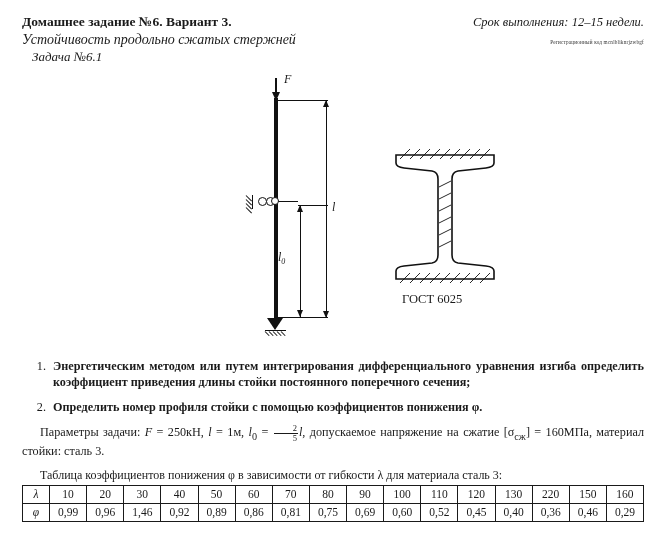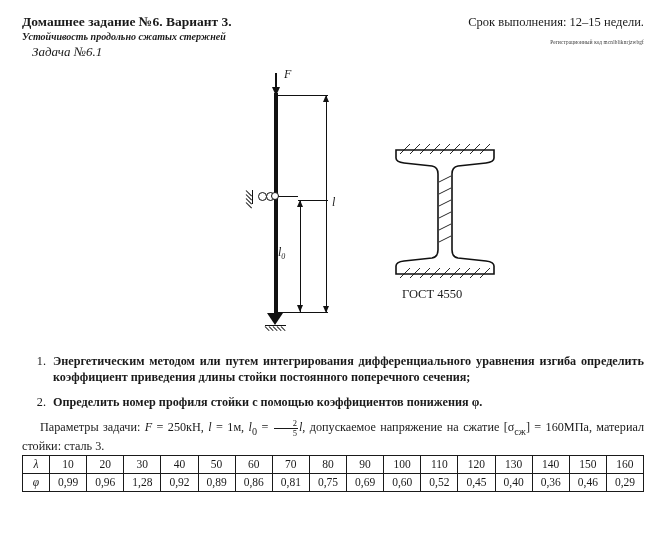--- a/index.html
+++ b/index.html
@@ -29,35 +29,36 @@
     align-items: flex-start;
   }
   .header-left {
     line-height: 1.25;
   }
   .title-main {
     font-weight: bold;
     font-size: 13.5px;
   }
   .title-sub {
-    font-weight: bold;
-    font-style: italic;
-    font-size: 10px;
+    font-weight: normal;
+    font-style: italic;
+    font-size: 14px;
   }
   .task-no {
     font-style: italic;
     font-size: 13px;
     margin-top: 1px;
     margin-left: 10px;
   }
   .header-right {
     text-align: right;
     line-height: 1.3;
   }
   .deadline {
+    font-style: italic;
     font-size: 12.5px;
     margin-left: 44px;
   }
   .regcode {
     font-size: 5.2px;
     letter-spacing: 0.2px;
     color: #333;
     margin-top: 9px;
     font-family: "Liberation Serif", serif;
   }
@@ -412,64 +413,65 @@
           <line x1="80" y1="136" x2="90" y2="126"></line>
         <line x1="90" y1="136" x2="100" y2="126"></line>
         <line x1="49" y1="40" x2="61" y2="34"></line>
           <line x1="49" y1="52" x2="61" y2="46"></line>
         <line x1="49" y1="64" x2="61" y2="58"></line>
           <line x1="49" y1="76" x2="61" y2="70"></line>
         <line x1="49" y1="88" x2="61" y2="82"></line>
           <line x1="49" y1="100" x2="61" y2="94"></line>
       </g>
     </svg>
-    <div class="gost-label">ГОСТ 4550</div>
+    <div class="gost-label">ГОСТ 6025</div>
   </div>
 
   <div class="tasks">
     <div class="task-item">
       <div class="task-num">1.</div>
       <div class="task-text">Энергетическим методом или путем интегрирования дифференциального уравнения изгиба определить коэффициент приведения длины стойки постоянного поперечного сечения;</div>
     </div>
     <div class="task-item">
       <div class="task-num">2.</div>
       <div class="task-text">Определить номер профиля стойки с помощью коэффициентов понижения φ.</div>
     </div>
   </div>
 
   <div class="params">
     <span>Параметры задачи: </span><i class="v">F</i><span> = 250кН, </span><i class="v">l</i><span> = 1м, </span><i class="v">l</i><sub>0</sub><span> = </span><span class="frac"><span class="num">2</span><span class="den">5</span></span><i class="v">l</i><span>, допускаемое напряжение на сжатие [σ</span><sub>сж</sub><span>] = 160МПа, материал стойки: сталь 3.</span>
   </div>
 
+  <div class="table-caption">Таблица коэффициентов понижения φ в зависимости от гибкости λ для материала сталь 3:</div>
   <table class="coef">
     <tbody>
       <tr>
         <td class="head">λ</td>
         <td>10</td>
         <td>20</td>
         <td>30</td>
         <td>40</td>
         <td>50</td>
         <td>60</td>
         <td>70</td>
         <td>80</td>
         <td>90</td>
         <td>100</td>
         <td>110</td>
         <td>120</td>
         <td>130</td>
-        <td>140</td>
+        <td>220</td>
         <td>150</td>
         <td>160</td>
       </tr>
       <tr>
         <td class="head">φ</td>
         <td>0,99</td>
         <td>0,96</td>
-        <td>1,28</td>
+        <td>1,46</td>
         <td>0,92</td>
         <td>0,89</td>
         <td>0,86</td>
         <td>0,81</td>
         <td>0,75</td>
         <td>0,69</td>
         <td>0,60</td>
         <td>0,52</td>
         <td>0,45</td>
         <td>0,40</td>

